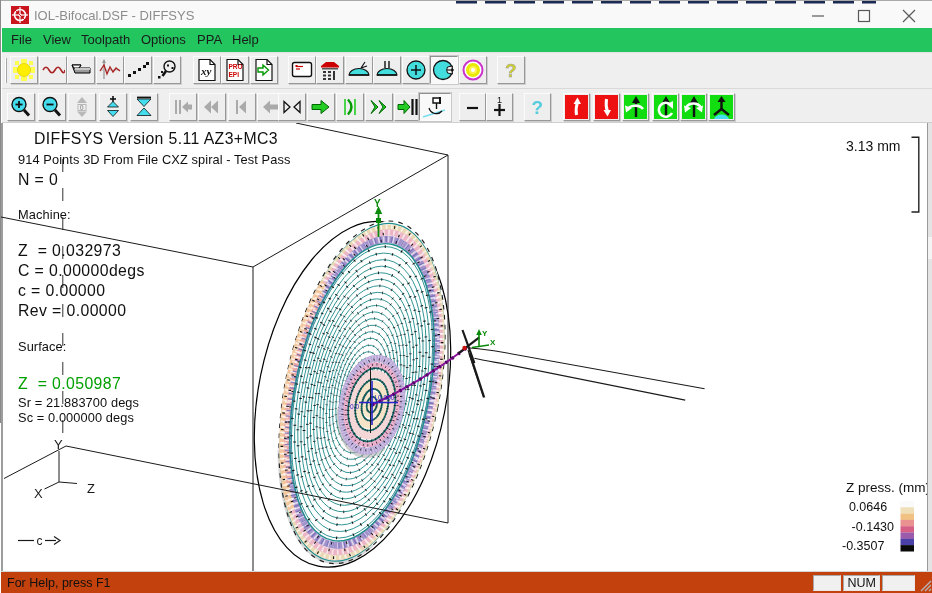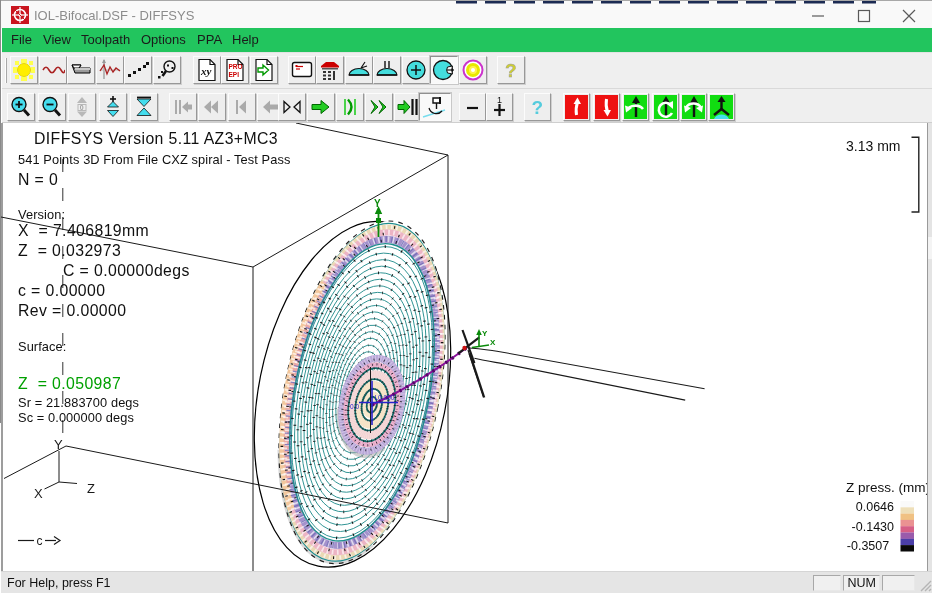--- a/index.html
+++ b/index.html
@@ -18,21 +18,21 @@
 .btn { position:absolute; top:3px; width:28px; height:28px; background:#eeeeee; border:1px solid; border-color:#fcfcfc #989898 #989898 #fcfcfc; box-shadow:1px 1px 0 #cfcfcf; }
 .btn svg { display:block; margin:1px; }
 .btn.pressed { background:#f9f9f9; border-color:#909090 #fbfbfb #fbfbfb #909090; box-shadow:0 0 0 1px #c8c8c8; }
 #canvas { position:absolute; top:123px; left:0px; width:932px; height:448px; background:#fff; border-left:2px solid #9d9d9d; }
 #cansvg { position:absolute; top:0; left:-2px; }
 .ct { position:absolute; white-space:pre; color:#101010; }
 .big { font-size:15.8px; letter-spacing:0.4px; }
 .sml { font-size:12.8px; letter-spacing:0.1px; }
 #vsb { position:absolute; top:0px; right:0px; width:6px; height:448px; background:#e4e4e4; border-left:1px solid #9a9a9a; }
 #vsb .thumb { position:absolute; top:114px; left:0px; width:5px; height:22px; background:#f4f4f4; }
-#status { position:absolute; top:571px; left:0; width:932px; height:22px; background:#e5e5e5; border-top:1px solid #d5d5d5; font-size:12.5px; color:#111; }
+#status { position:absolute; top:571px; left:0; width:932px; height:22px; background:#c2410c; border-top:1px solid #d5d5d5; font-size:12.5px; color:#111; }
 .sp { position:absolute; top:3px; height:16px; border:1px solid; border-color:#a8a8a8 #e8e8e8 #e8e8e8 #a8a8a8; background:#f0f0f0; }
 #legend { position:absolute; color:#101010; }
 </style>
 </head>
 <body>
 <div id="win">
 
 <div id="titlebar">
   <svg id="title-ico" width="18" height="18">
     <rect x="0" y="0" width="18" height="18" fill="#c9151e"></rect>
@@ -529,38 +529,37 @@
 <rect x="899.5" y="378.0" width="13.5" height="6.4" fill="#fafafa"></rect>
 <rect x="899.5" y="384.3" width="13.5" height="6.4" fill="#eedfb9"></rect>
 <rect x="899.5" y="390.6" width="13.5" height="6.4" fill="#f0c183"></rect>
 <rect x="899.5" y="396.9" width="13.5" height="6.4" fill="#ea9292"></rect>
 <rect x="899.5" y="403.2" width="13.5" height="6.4" fill="#d65f86"></rect>
 <rect x="899.5" y="409.5" width="13.5" height="6.4" fill="#9a5bab"></rect>
 <rect x="899.5" y="415.8" width="13.5" height="6.4" fill="#4b3fa8"></rect>
 <rect x="899.5" y="422.1" width="13.5" height="6.4" fill="#0a0a0a"></rect>
   </svg>
   <div class="ct big" style="left:15px; top:7px;margin-left:16px;">DIFFSYS Version 5.11 AZ3+MC3</div>
-  <div class="ct sml" style="left:15px; top:29px;">541 Points 3D From File CXZ spiral - Test Pass</div>
+  <div class="ct sml" style="left:15px; top:29px;">914 Points 3D From File CXZ spiral - Test Pass</div>
   <div class="ct big" style="left:15px; top:48px;">N = 0</div>
-  <div class="ct sml" style="left:15px; top:84px;">Version:</div>
-  <div class="ct big" style="left:15px; top:99px;">X  = 7.406819mm</div>
+  <div class="ct sml" style="left:15px; top:84px;">Machine:</div>
   <div class="ct big" style="left:15px; top:119px;">Z  = 0.032973</div>
-  <div class="ct big" style="left:15px; top:139px;margin-left:45px;">C = 0.00000degs</div>
+  <div class="ct big" style="left:15px; top:139px;">C = 0.00000degs</div>
   <div class="ct big" style="left:15px; top:159px;">c = 0.00000</div>
   <div class="ct big" style="left:15px; top:179px;">Rev = 0.00000</div>
   <div class="ct sml" style="left:15px; top:216px;">Surface:</div>
   <div class="ct big" style="left:15px; top:252px; color:#00a000;">Z  = 0.050987</div>
   <div class="ct sml" style="left:15px; top:272px;">Sr = 21.883700 degs</div>
   <div class="ct sml" style="left:15px; top:287px;">Sc = 0.000000 degs</div>
   <div class="ct" style="left:843px; top:15px; font-size:14px;">3.13 mm</div>
   <div id="legend">
     <div class="ct" style="left:843px; top:357px; font-size:13.5px;">Z press. (mm)</div>
-    <div class="ct" style="left:839px; top:377px; font-size:12.5px; width:52px; text-align:right;">0.0646</div>
+    <div class="ct" style="left:839px; top:377px; font-size:12.5px; width:52px; text-align:center;">0.0646</div>
     <div class="ct" style="left:839px; top:397px; font-size:12.5px; width:52px; text-align:right;">-0.1430</div>
-    <div class="ct" style="left:839px; top:416px; font-size:12.5px; width:52px; text-align:center;">-0.3507</div>
+    <div class="ct" style="left:839px; top:416px; font-size:12.5px; width:52px; text-align:left;">-0.3507</div>
   </div>
   <div id="vsb">
         <div class="thumb"></div>
       </div>
 </div>
 
 <div id="status">
   <span style="position:absolute; left:6px; top:4px;">For Help, press F1</span>
   <span class="sp" style="left:812px; width:28px;"></span>
   <span class="sp" style="left:842px; width:37px;">&nbsp;NUM</span>

